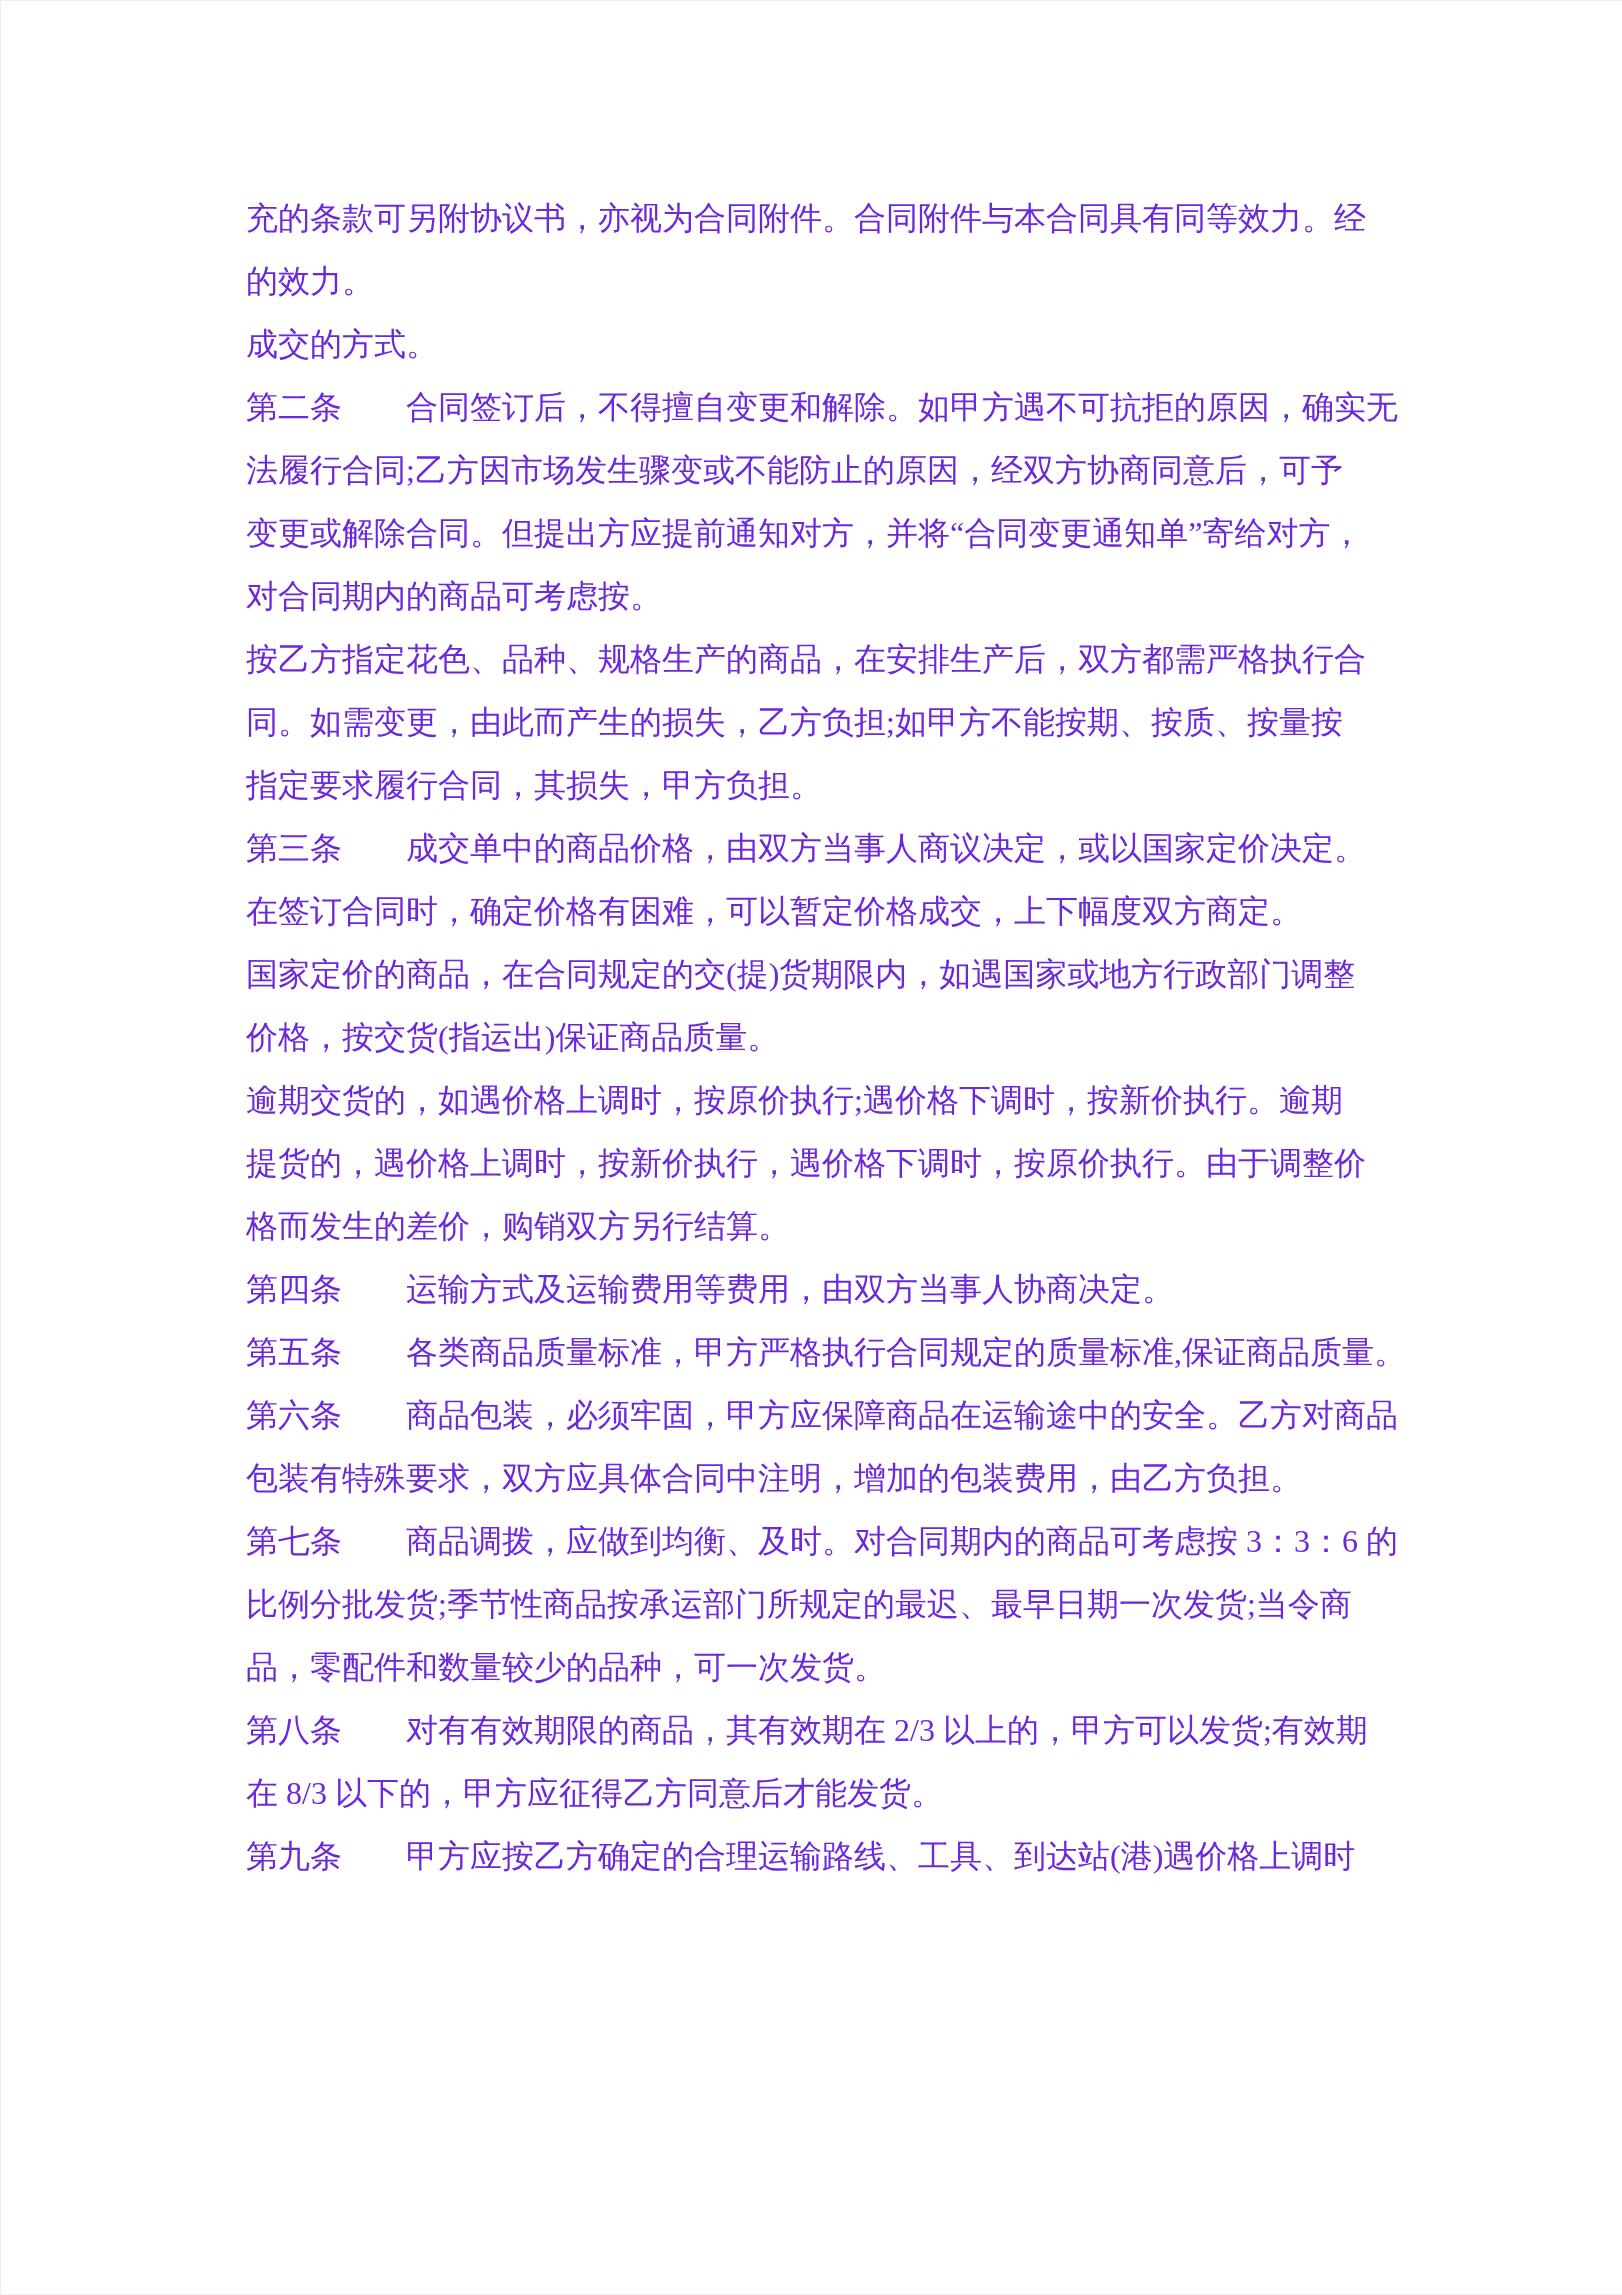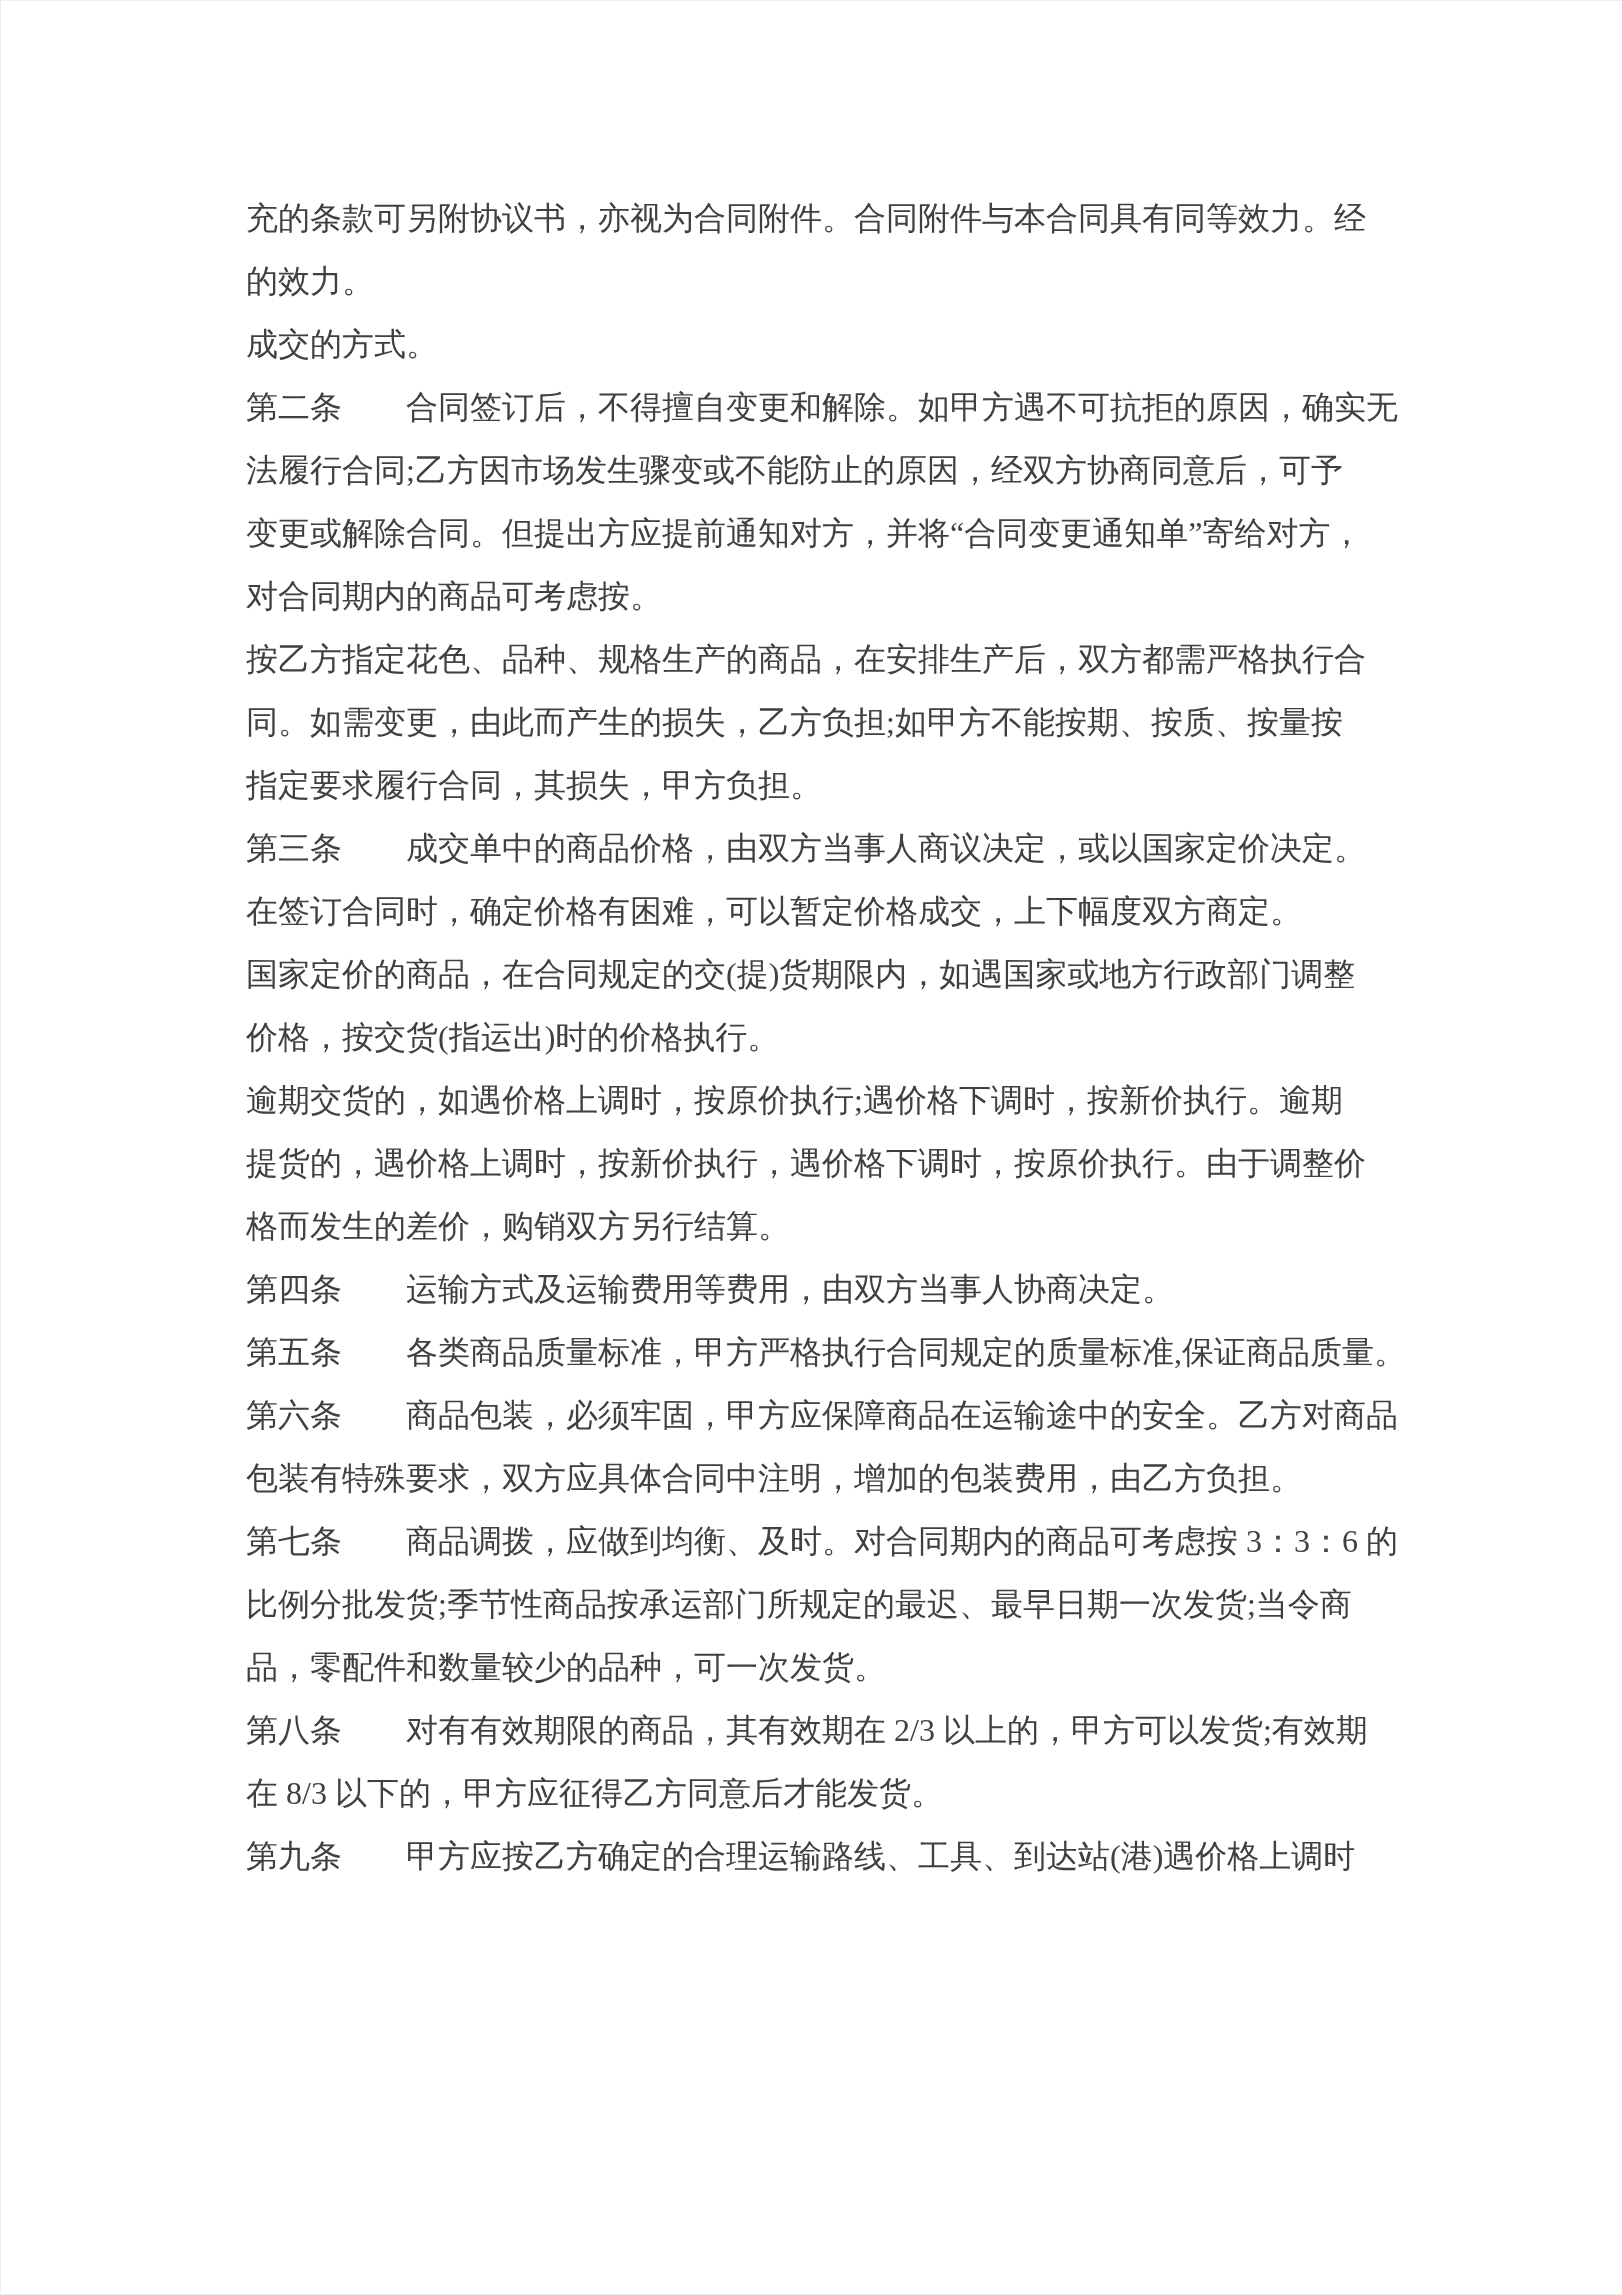--- a/index.html
+++ b/index.html
@@ -25,21 +25,21 @@
   }
   .content {
     position: absolute;
     left: 245px;
     top: 186px;
     width: 1171px;
   }
   .line {
     font-size: 32px;
     line-height: 63px;
-    color: #404040;
+    color: #6d28d9;
     letter-spacing: 0px;
     white-space: pre;
     font-weight: normal;
   }
 </style>
 </head>
 <body>
 
 <div class="page">
   <div class="content">
@@ -49,21 +49,21 @@
       <div class="line">第二条　　合同签订后，不得擅自变更和解除。如甲方遇不可抗拒的原因，确实无</div>
       <div class="line">法履行合同;乙方因市场发生骤变或不能防止的原因，经双方协商同意后，可予</div>
       <div class="line">变更或解除合同。但提出方应提前通知对方，并将“合同变更通知单”寄给对方，</div>
       <div class="line">对合同期内的商品可考虑按。</div>
       <div class="line">按乙方指定花色、品种、规格生产的商品，在安排生产后，双方都需严格执行合</div>
       <div class="line">同。如需变更，由此而产生的损失，乙方负担;如甲方不能按期、按质、按量按</div>
       <div class="line">指定要求履行合同，其损失，甲方负担。</div>
       <div class="line">第三条　　成交单中的商品价格，由双方当事人商议决定，或以国家定价决定。</div>
       <div class="line">在签订合同时，确定价格有困难，可以暂定价格成交，上下幅度双方商定。</div>
       <div class="line">国家定价的商品，在合同规定的交(提)货期限内，如遇国家或地方行政部门调整</div>
-      <div class="line">价格，按交货(指运出)时的价格执行。</div>
+      <div class="line">价格，按交货(指运出)保证商品质量。</div>
       <div class="line">逾期交货的，如遇价格上调时，按原价执行;遇价格下调时，按新价执行。逾期</div>
       <div class="line">提货的，遇价格上调时，按新价执行，遇价格下调时，按原价执行。由于调整价</div>
       <div class="line">格而发生的差价，购销双方另行结算。</div>
       <div class="line">第四条　　运输方式及运输费用等费用，由双方当事人协商决定。</div>
       <div class="line">第五条　　各类商品质量标准，甲方严格执行合同规定的质量标准,保证商品质量。</div>
       <div class="line">第六条　　商品包装，必须牢固，甲方应保障商品在运输途中的安全。乙方对商品</div>
       <div class="line">包装有特殊要求，双方应具体合同中注明，增加的包装费用，由乙方负担。</div>
       <div class="line">第七条　　商品调拨，应做到均衡、及时。对合同期内的商品可考虑按 3：3：6 的</div>
       <div class="line">比例分批发货;季节性商品按承运部门所规定的最迟、最早日期一次发货;当令商</div>
       <div class="line">品，零配件和数量较少的品种，可一次发货。</div>

